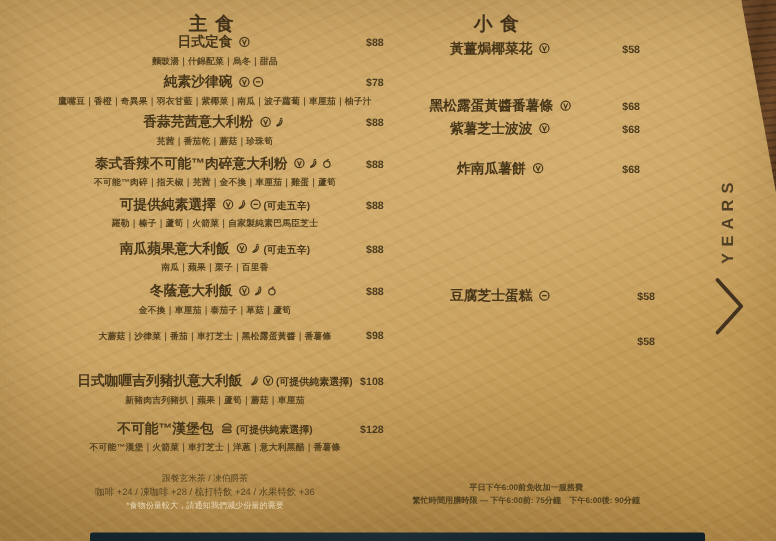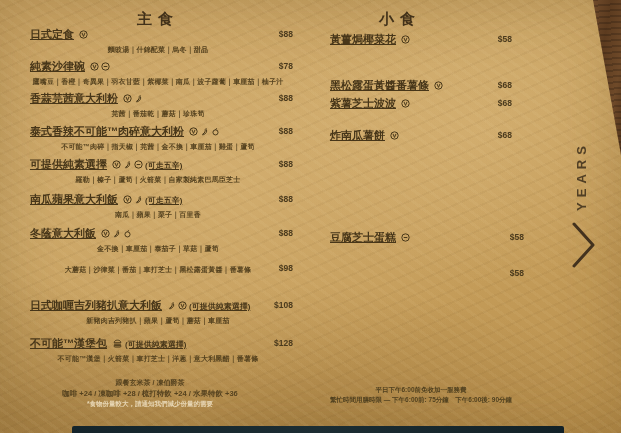--- a/index.html
+++ b/index.html
@@ -8,36 +8,36 @@
     radial-gradient(ellipse 420px 300px at 38% 42%, rgba(224,188,128,.35), rgba(0,0,0,0) 70%),
     radial-gradient(ellipse 300px 220px at 78% 30%, rgba(230,196,137,.30), rgba(0,0,0,0) 70%),
     radial-gradient(ellipse 500px 260px at 50% 108%, rgba(122,88,38,.38), rgba(0,0,0,0) 70%),
     radial-gradient(ellipse 260px 200px at 2% 96%, rgba(110,78,32,.30), rgba(0,0,0,0) 70%),
     linear-gradient(160deg,#c8a263 0%, #cba666 35%, #c39b58 70%, #b88f4c 100%);
     box-shadow:inset 0 0 60px rgba(96,66,24,.25); color:#4a3a22;}
   .grain{position:absolute;inset:0;pointer-events:none;background:
     repeating-linear-gradient(37deg, rgba(255,235,190,.05) 0 3px, rgba(0,0,0,0) 3px 9px),
     repeating-linear-gradient(-24deg, rgba(90,60,20,.05) 0 2px, rgba(0,0,0,0) 2px 11px);}
   .col{position:absolute;}
-  .col-left{left:30px;top:0;width:263px;height:335px;}
+  .col-left{left:44px;top:0;width:263px;height:335px;}
   .col-right{left:330px;top:0;width:182px;height:355px;}
   .hdr{position:absolute;left:0;width:256px;text-align:center;font-size:15px;font-weight:bold;letter-spacing:6px;color:#43321a;}
   .col-right .hdr{width:140px;letter-spacing:6px;}
   .mi{position:absolute;left:0;width:100%;}
-  .mi-line{width:256px;font-size:11px;font-weight:bold;line-height:13px;color:#473619;white-space:nowrap;text-decoration:underline;}
+  .mi-line{width:256px;text-align:center;font-size:11px;font-weight:bold;line-height:13px;color:#473619;white-space:nowrap;}
   .col-right .mi-line{width:140px;font-size:11px;}
   .mi-note{font-size:8px;font-weight:bold;margin-left:2px;}
   .mi-desc{width:256px;text-align:center;font-size:7px;font-weight:bold;line-height:9px;margin-top:3px;color:#55421f;white-space:nowrap;letter-spacing:.2px;}
   .mi-price{position:absolute;right:0;top:1px;font-size:8.5px;font-weight:bold;color:#4a3a1d;}
   .mi-icons{margin-left:3px;white-space:nowrap;}
   .ich{display:inline-block;vertical-align:-1px;margin-left:2px;color:#473619;}
   .ig{width:9px;height:9px;display:inline-block;}
   .ig path,.ig circle{stroke-width:1.3;}
   .dessert-hdr{position:absolute;left:18px;width:165px;text-align:center;font-size:14.5px;font-weight:bold;letter-spacing:2px;color:#3f2f16;}
-  .foot{position:absolute;left:10px;width:220px;text-align:center;font-weight:bold;color:#55421f;}
+  .foot{position:absolute;left:10px;width:220px;text-align:center;font-weight:normal;color:#55421f;}
   .fl1{top:378px;font-size:7px;}
   .fl2{top:389px;font-size:7.5px;}
   .fl3{top:400px;font-size:6.5px;color:#e8d7b5;}
   .rnotes{position:absolute;left:0;width:182px;text-align:center;font-weight:bold;color:#50401f;}
   .rn1{top:386px;font-size:6.5px;}
   .rn2{top:396px;font-size:6.5px;white-space:nowrap;}
   .brand{position:absolute;left:537px;top:168px;width:90px;height:16px;transform:rotate(-90deg);
     text-align:center;font-size:13px;font-weight:bold;letter-spacing:5px;color:rgba(68,52,30,.9);}
   .chev{position:absolute;left:571px;top:221px;}
   .wood{position:absolute;right:0;top:0;width:40px;height:155px;

